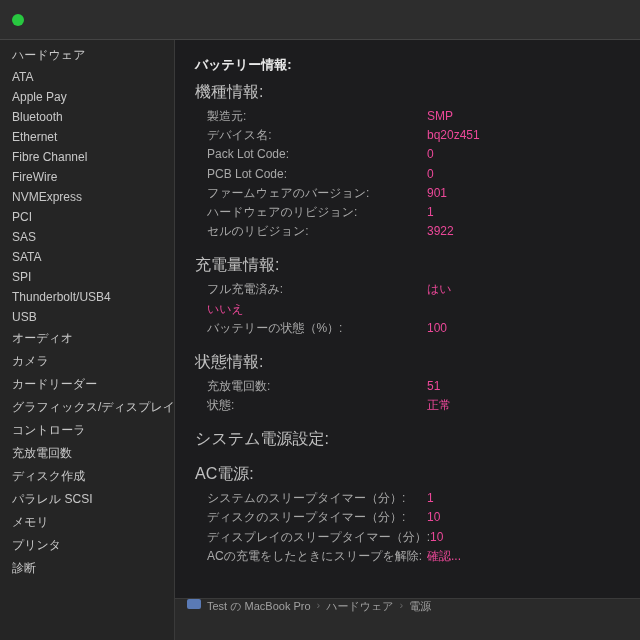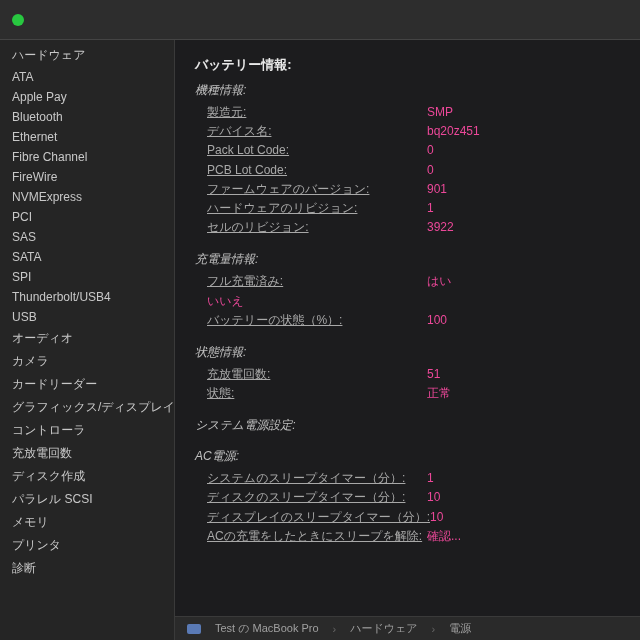--- a/index.html
+++ b/index.html
@@ -84,55 +84,53 @@
       color: #e8e8e8;
       font-size: 13px;
       font-weight: 600;
       margin-bottom: 8px;
     }
     .info-group {
       margin-bottom: 14px;
     }
     .info-group-title {
       color: #c0c0c0;
-      font-size: 12px;
+      font-size: 16px;
       font-weight: 500;
       margin-bottom: 4px;
-      font-style: italic;
     }
     .info-row {
       display: flex;
       font-size: 12px;
       color: #a8a8a8;
       line-height: 1.6;
       padding-left: 12px;
     }
     .info-label {
       flex: 0 0 auto;
       min-width: 220px;
       color: #a8a8a8;
-      text-decoration: underline;
     }
     .info-value {
       color: #ec4899;
     }
 
     
     .breadcrumb-bar {
       position: absolute;
       bottom: 0;
       left: 0;
       right: 0;
-      height: 24px;
+      height: 42px;
       background: #2a2a2a;
       border-top: 1px solid #3a3a3a;
       display: flex;
-      align-items: center;
+      align-items: flex-start;
       padding: 0 12px;
-      gap: 14px;
+      gap: 6px;
     }
     .breadcrumb-icon {
       width: 14px;
       height: 10px;
       background: #5a7ab5;
       border-radius: 2px;
       flex-shrink: 0;
     }
     .breadcrumb-text {
       color: #a0a0a0;

